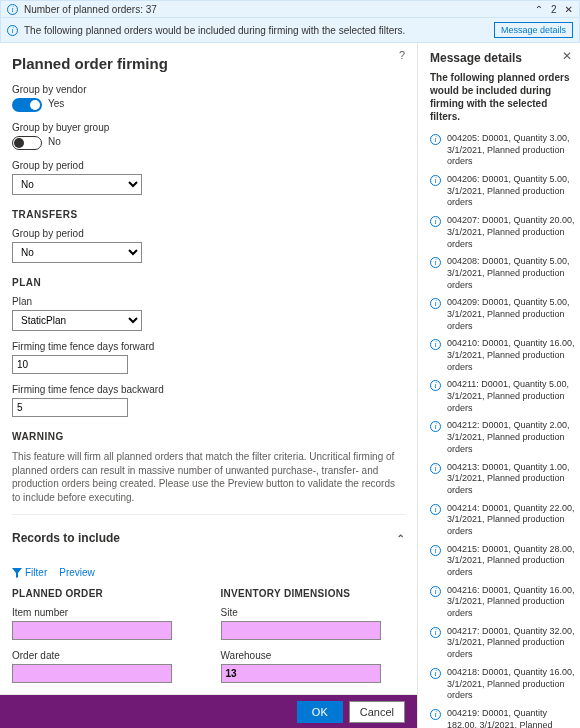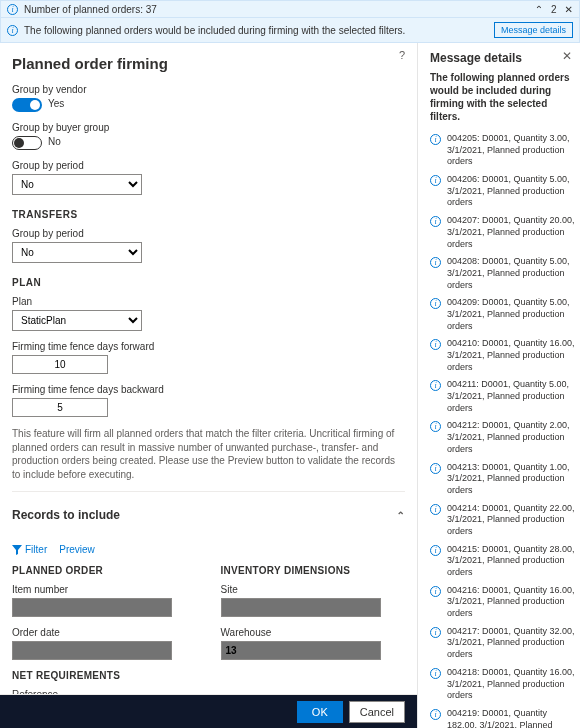--- a/index.html
+++ b/index.html
@@ -24,32 +24,32 @@
 .lbl { font-size: 10px; color: #323130; margin-bottom: 3px; display: block; }
 .field { margin-bottom: 10px; }
 .toggle { display: flex; gap: 6px; }
 .tog { width: 30px; height: 14px; border-radius: 7px; position: relative; cursor: pointer; }
 .tog.on { background: #0078d4; }
 .tog.off { background: #fff; border: 1px solid #323130; }
 .tog .knob { width: 10px; height: 10px; border-radius: 50%; position: absolute; top: 2px; }
 .tog.on .knob { background: #fff; right: 2px; }
 .tog.off .knob { background: #323130; left: 1px; top: 1px; width: 10px; height: 10px; }
 select, input[type=text] { width: 130px; padding: 3px 4px; border: 1px solid #8a8886; font-size: 10px; background: #fff; }
-input[type=text].num { text-align: center; width: 96px; }
-input[type=text].ro { background: #737373; width: 160px; font-weight: bold; }
+input[type=text].num { text-align: left; width: 116px; }
+input[type=text].ro { background: #f0abfc; width: 160px; font-weight: bold; }
 .section-hdr { font-size: 10px; font-weight: 600; letter-spacing: 0.5px; margin-top: 14px; margin-bottom: 8px; }
 .warning-txt { font-size: 10px; color: #605e5c; line-height: 1.35; margin-bottom: 10px; }
 .expand-hdr { display: flex; align-items: center; justify-content: space-between; font-size: 12px; font-weight: 600; padding: 16px 0; cursor: pointer; border-top: 1px solid #edebe9; }
 .chev { font-size: 10px; color: #605e5c; }
 .links { display: flex; gap: 12px; align-items: flex-start; margin: 6px 0 10px 0; }
 .link { color: #0078d4; font-size: 10px; cursor: pointer; display: flex; align-items: center; gap: 3px; }
 .cols2 { display: flex; gap: 24px; }
 .col { flex: 1; }
 .subhdr { font-size: 10px; font-weight: 600; letter-spacing: 0.3px; margin-bottom: 8px; }
-.footer { position: absolute; bottom: 0; right: 0; left: 0; padding: 6px 12px; background: #0f172a; border-top: 1px solid #edebe9; display: flex; justify-content: flex-end; gap: 6px; }
+.footer { position: absolute; bottom: 0; right: 0; left: 0; padding: 6px 12px; background: #701a75; border-top: 1px solid #edebe9; display: flex; justify-content: flex-end; gap: 6px; }
 .btn-primary { background: #0078d4; color: #fff; border: 1px solid #0078d4; padding: 4px 14px; font-size: 11px; cursor: pointer; }
 .btn-secondary { background: #fff; color: #323130; border: 1px solid #8a8886; padding: 4px 10px; font-size: 11px; cursor: pointer; }
 
 .right h2 { font-size: 12px; font-weight: 600; margin-bottom: 6px; }
 .close-x { position: absolute; top: 6px; right: 8px; font-size: 12px; cursor: pointer; color: #605e5c; }
 .right .desc { font-size: 10px; font-weight: 600; margin-bottom: 10px; line-height: 1.3; }
 .msg-list { overflow-y: auto; height: calc(100% - 60px); }
 .msg-item { display: flex; gap: 6px; margin-bottom: 6px; align-items: flex-start; }
 .msg-item .mi-icon { width: 11px; height: 11px; min-width: 11px; border: 1px solid #0078d4; border-radius: 50%; display: flex; align-items: center; justify-content: center; color: #0078d4; font-size: 8px; font-style: italic; font-family: serif; margin-top: 1px; }
 .msg-item .txt { font-size: 9px; color: #323130; line-height: 1.3; }
@@ -119,20 +119,21 @@
     </div>
     <div class="field">
       <span class="lbl">Firming time fence days forward</span>
       <input type="text" class="num" value="10" style="">
     </div>
     <div class="field">
       <span class="lbl">Firming time fence days backward</span>
       <input type="text" class="num" value="5" style="">
     </div>
 
+    <div class="section-hdr">WARNING</div>
     <div class="warning-txt">This feature will firm all planned orders that match the filter criteria. Uncritical firming of planned orders can result in massive number of unwanted purchase-, transfer- and production orders being created. Please use the Preview button to validate the records to include before executing.</div>
 
     <div class="expand-hdr">
       <span>Records to include</span>
       <span class="chev">⌃</span>
     </div>
 
     <div class="links">
       <span class="link">
         <svg width="10" height="10" viewBox="0 0 10 10">

